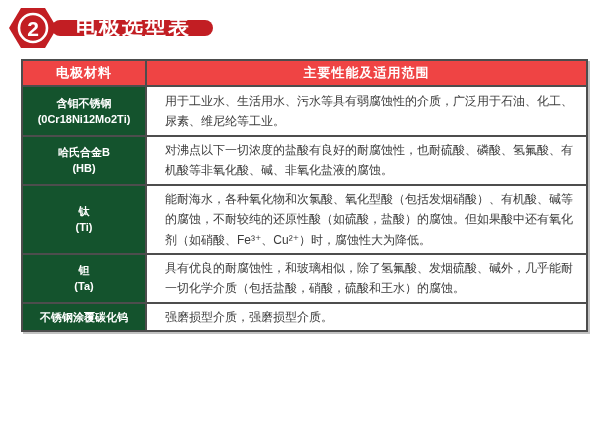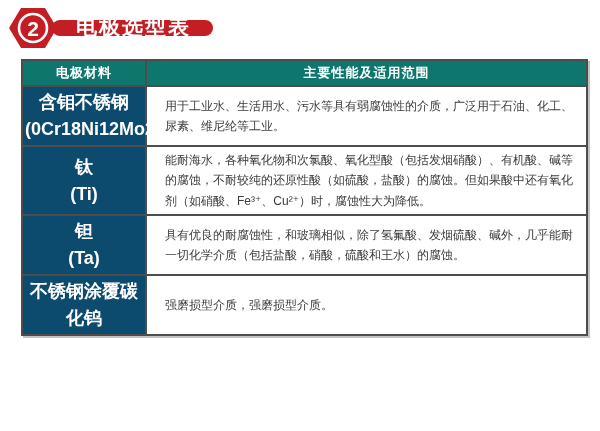--- a/index.html
+++ b/index.html
@@ -35,32 +35,32 @@
     border-collapse: collapse;
     table-layout: fixed;
     box-shadow: 2px 2px 0 rgba(120,120,120,0.45);
   }
   table.sel td, table.sel th {
     border: 2px solid #4d4d4d;
     vertical-align: middle;
   }
   col.c1 { width: 124px; }
   th.colhead {
-    background: #0f766e;
+    background: #ef4444;
     color: #ffffff;
     font-size: 13px;
     font-weight: bold;
     text-align: center;
     height: 26px;
     letter-spacing: 1px;
   }
   td.mat {
-    background: #0c4a6e;
+    background: #14532d;
     color: #ffffff;
-    font-size: 18px;
+    font-size: 11px;
     font-weight: bold;
     text-align: center;
     line-height: 1.5;
     padding: 2px 2px;
   }
   td.mat .code:empty { display: none; }
   td.desc {
     background: #ffffff;
     color: #3c3c3c;
     font-size: 12px;
@@ -97,20 +97,27 @@
     </tr>
 
     <tr style="height:50px;">
       <td class="mat">
         <div>含钼不锈钢</div>
         <div class="code">(0Cr18Ni12Mo2Ti)</div>
       </td>
       <td class="desc">用于工业水、生活用水、污水等具有弱腐蚀性的介质，广泛用于石油、化工、尿素、维尼纶等工业。</td>
     </tr>
 
+    <tr style="height:44px;">
+      <td class="mat">
+        <div>哈氏合金B</div>
+        <div class="code">(HB)</div>
+      </td>
+      <td class="desc">对沸点以下一切浓度的盐酸有良好的耐腐蚀性，也耐硫酸、磷酸、氢氟酸、有机酸等非氧化酸、碱、非氧化盐液的腐蚀。</td>
+    </tr>
 
 
     <tr style="height:68px;">
       <td class="mat">
         <div>钛</div>
         <div class="code">(Ti)</div>
       </td>
       <td class="desc">能耐海水，各种氧化物和次氯酸、氧化型酸（包括发烟硝酸）、有机酸、碱等的腐蚀，不耐较纯的还原性酸（如硫酸，盐酸）的腐蚀。但如果酸中还有氧化剂（如硝酸、Fe³⁺、Cu²⁺）时，腐蚀性大为降低。</td>
     </tr>
 

